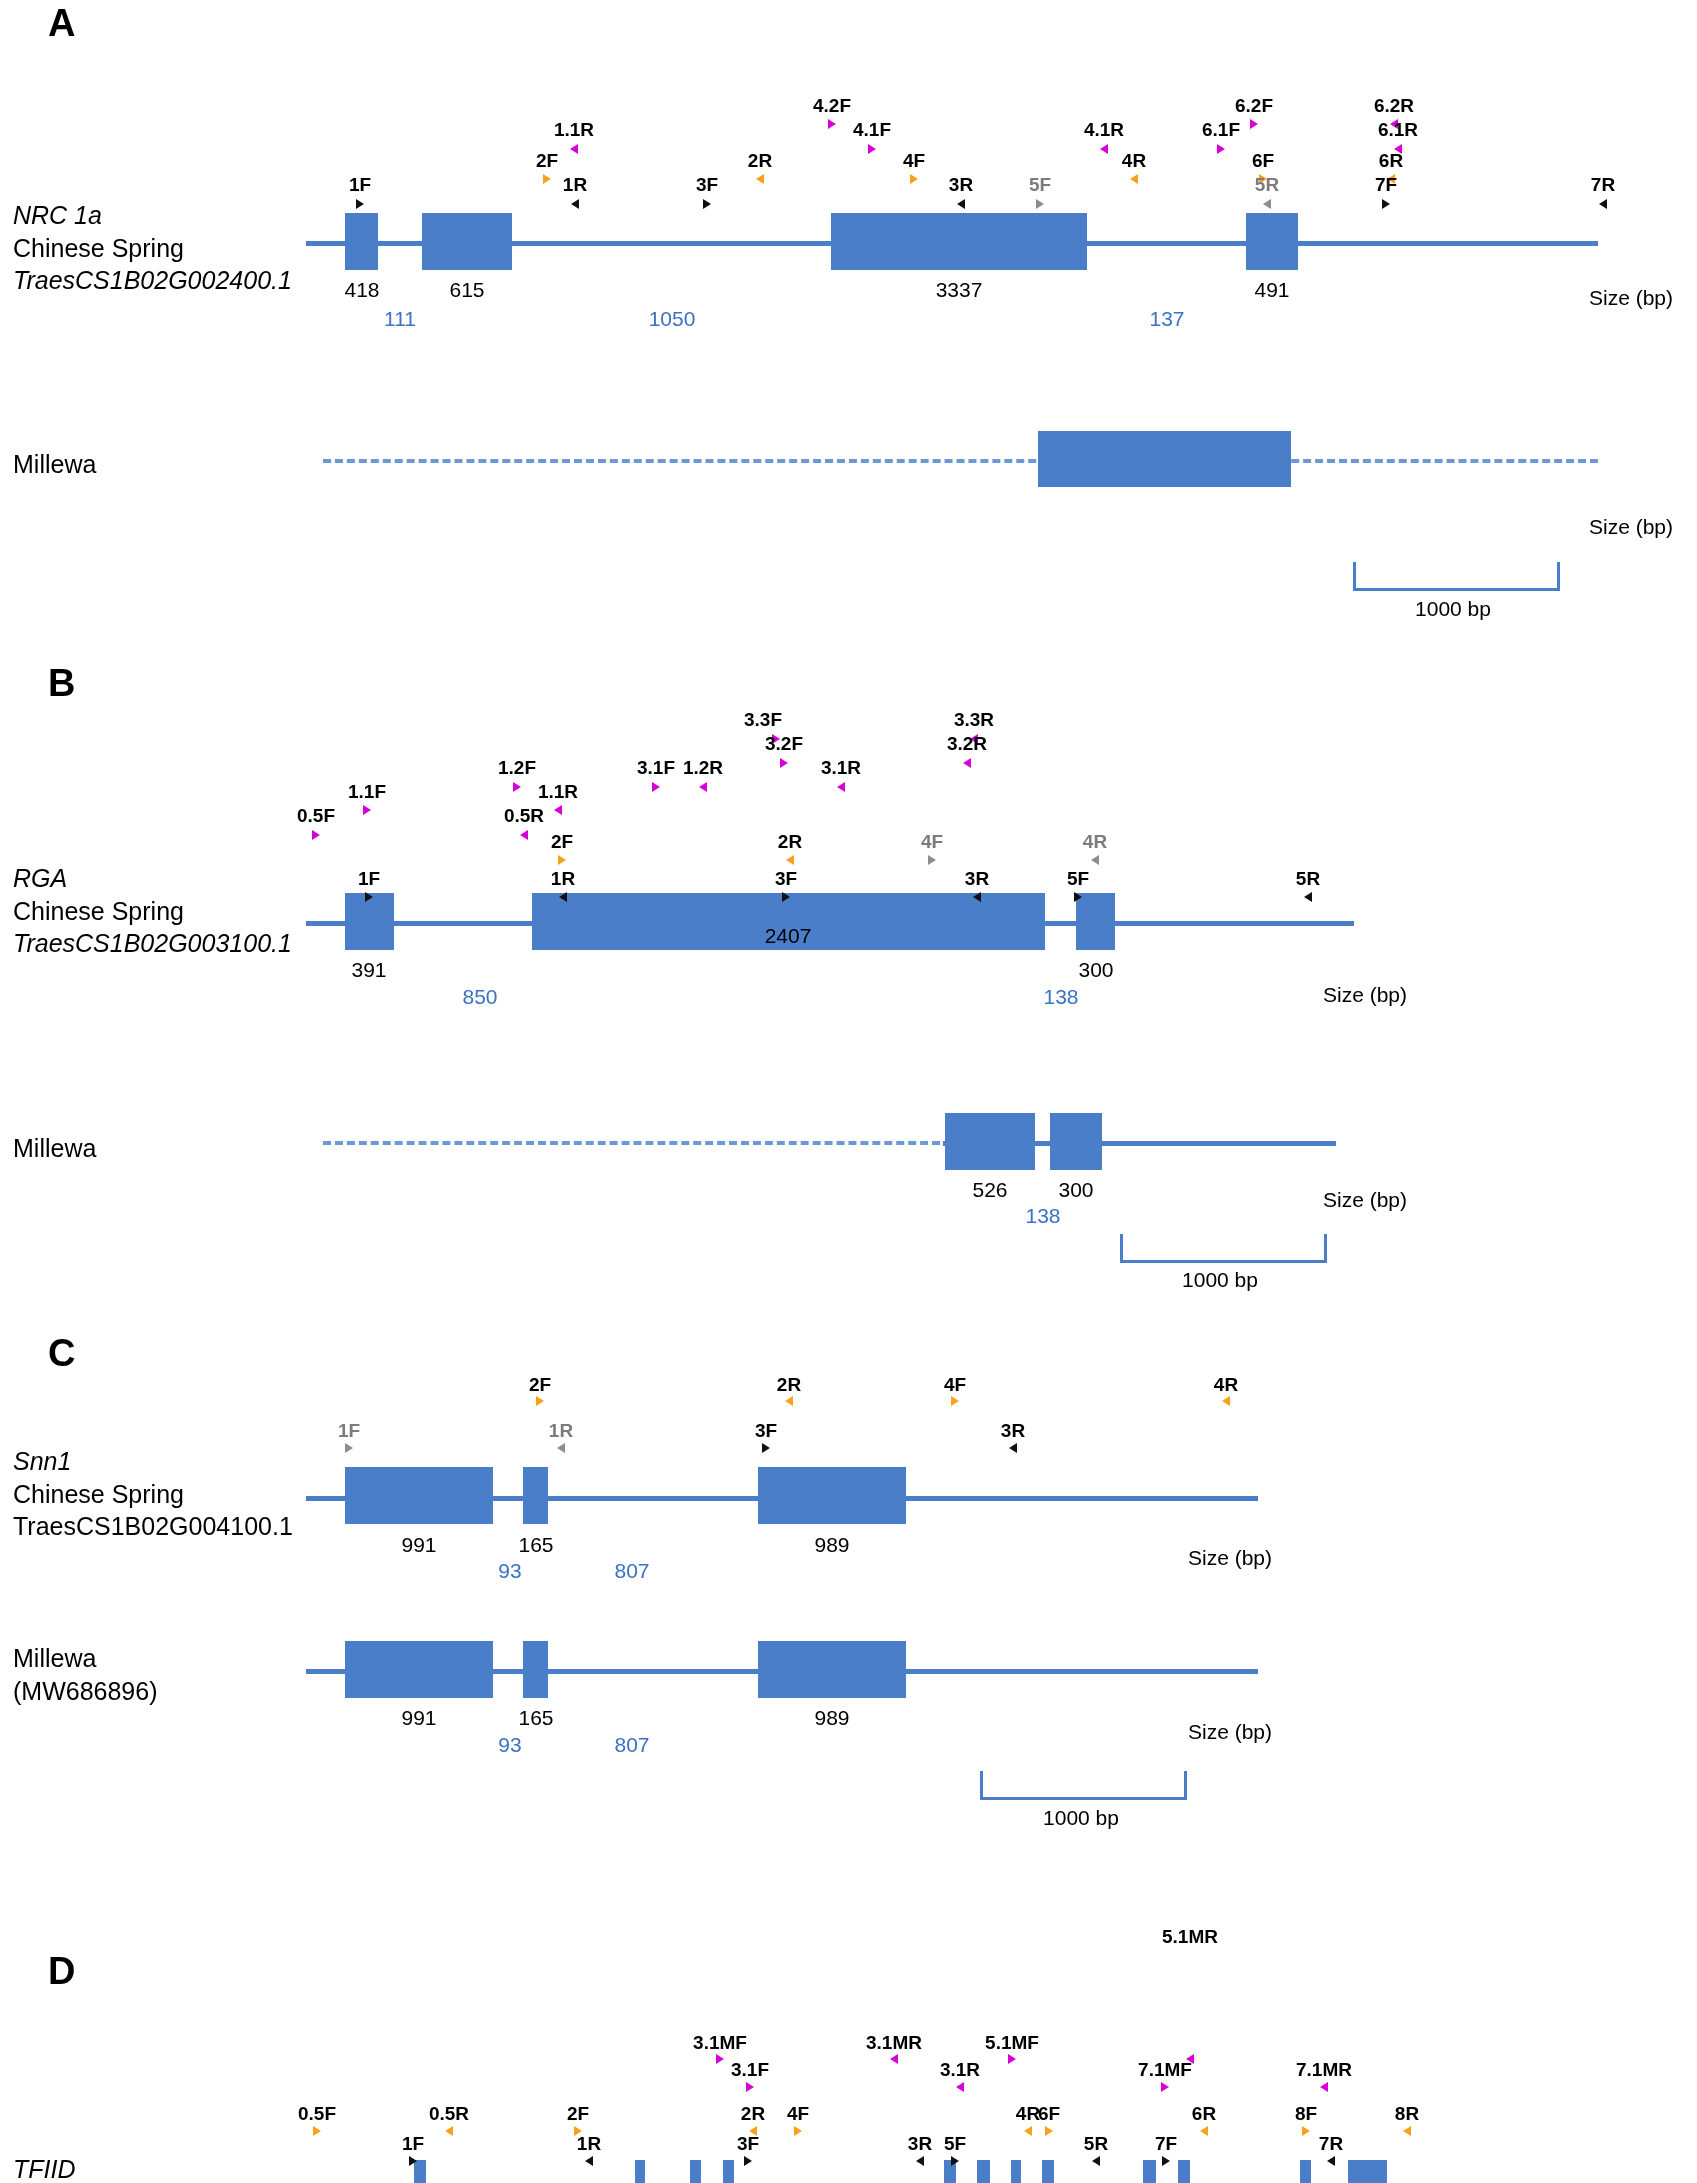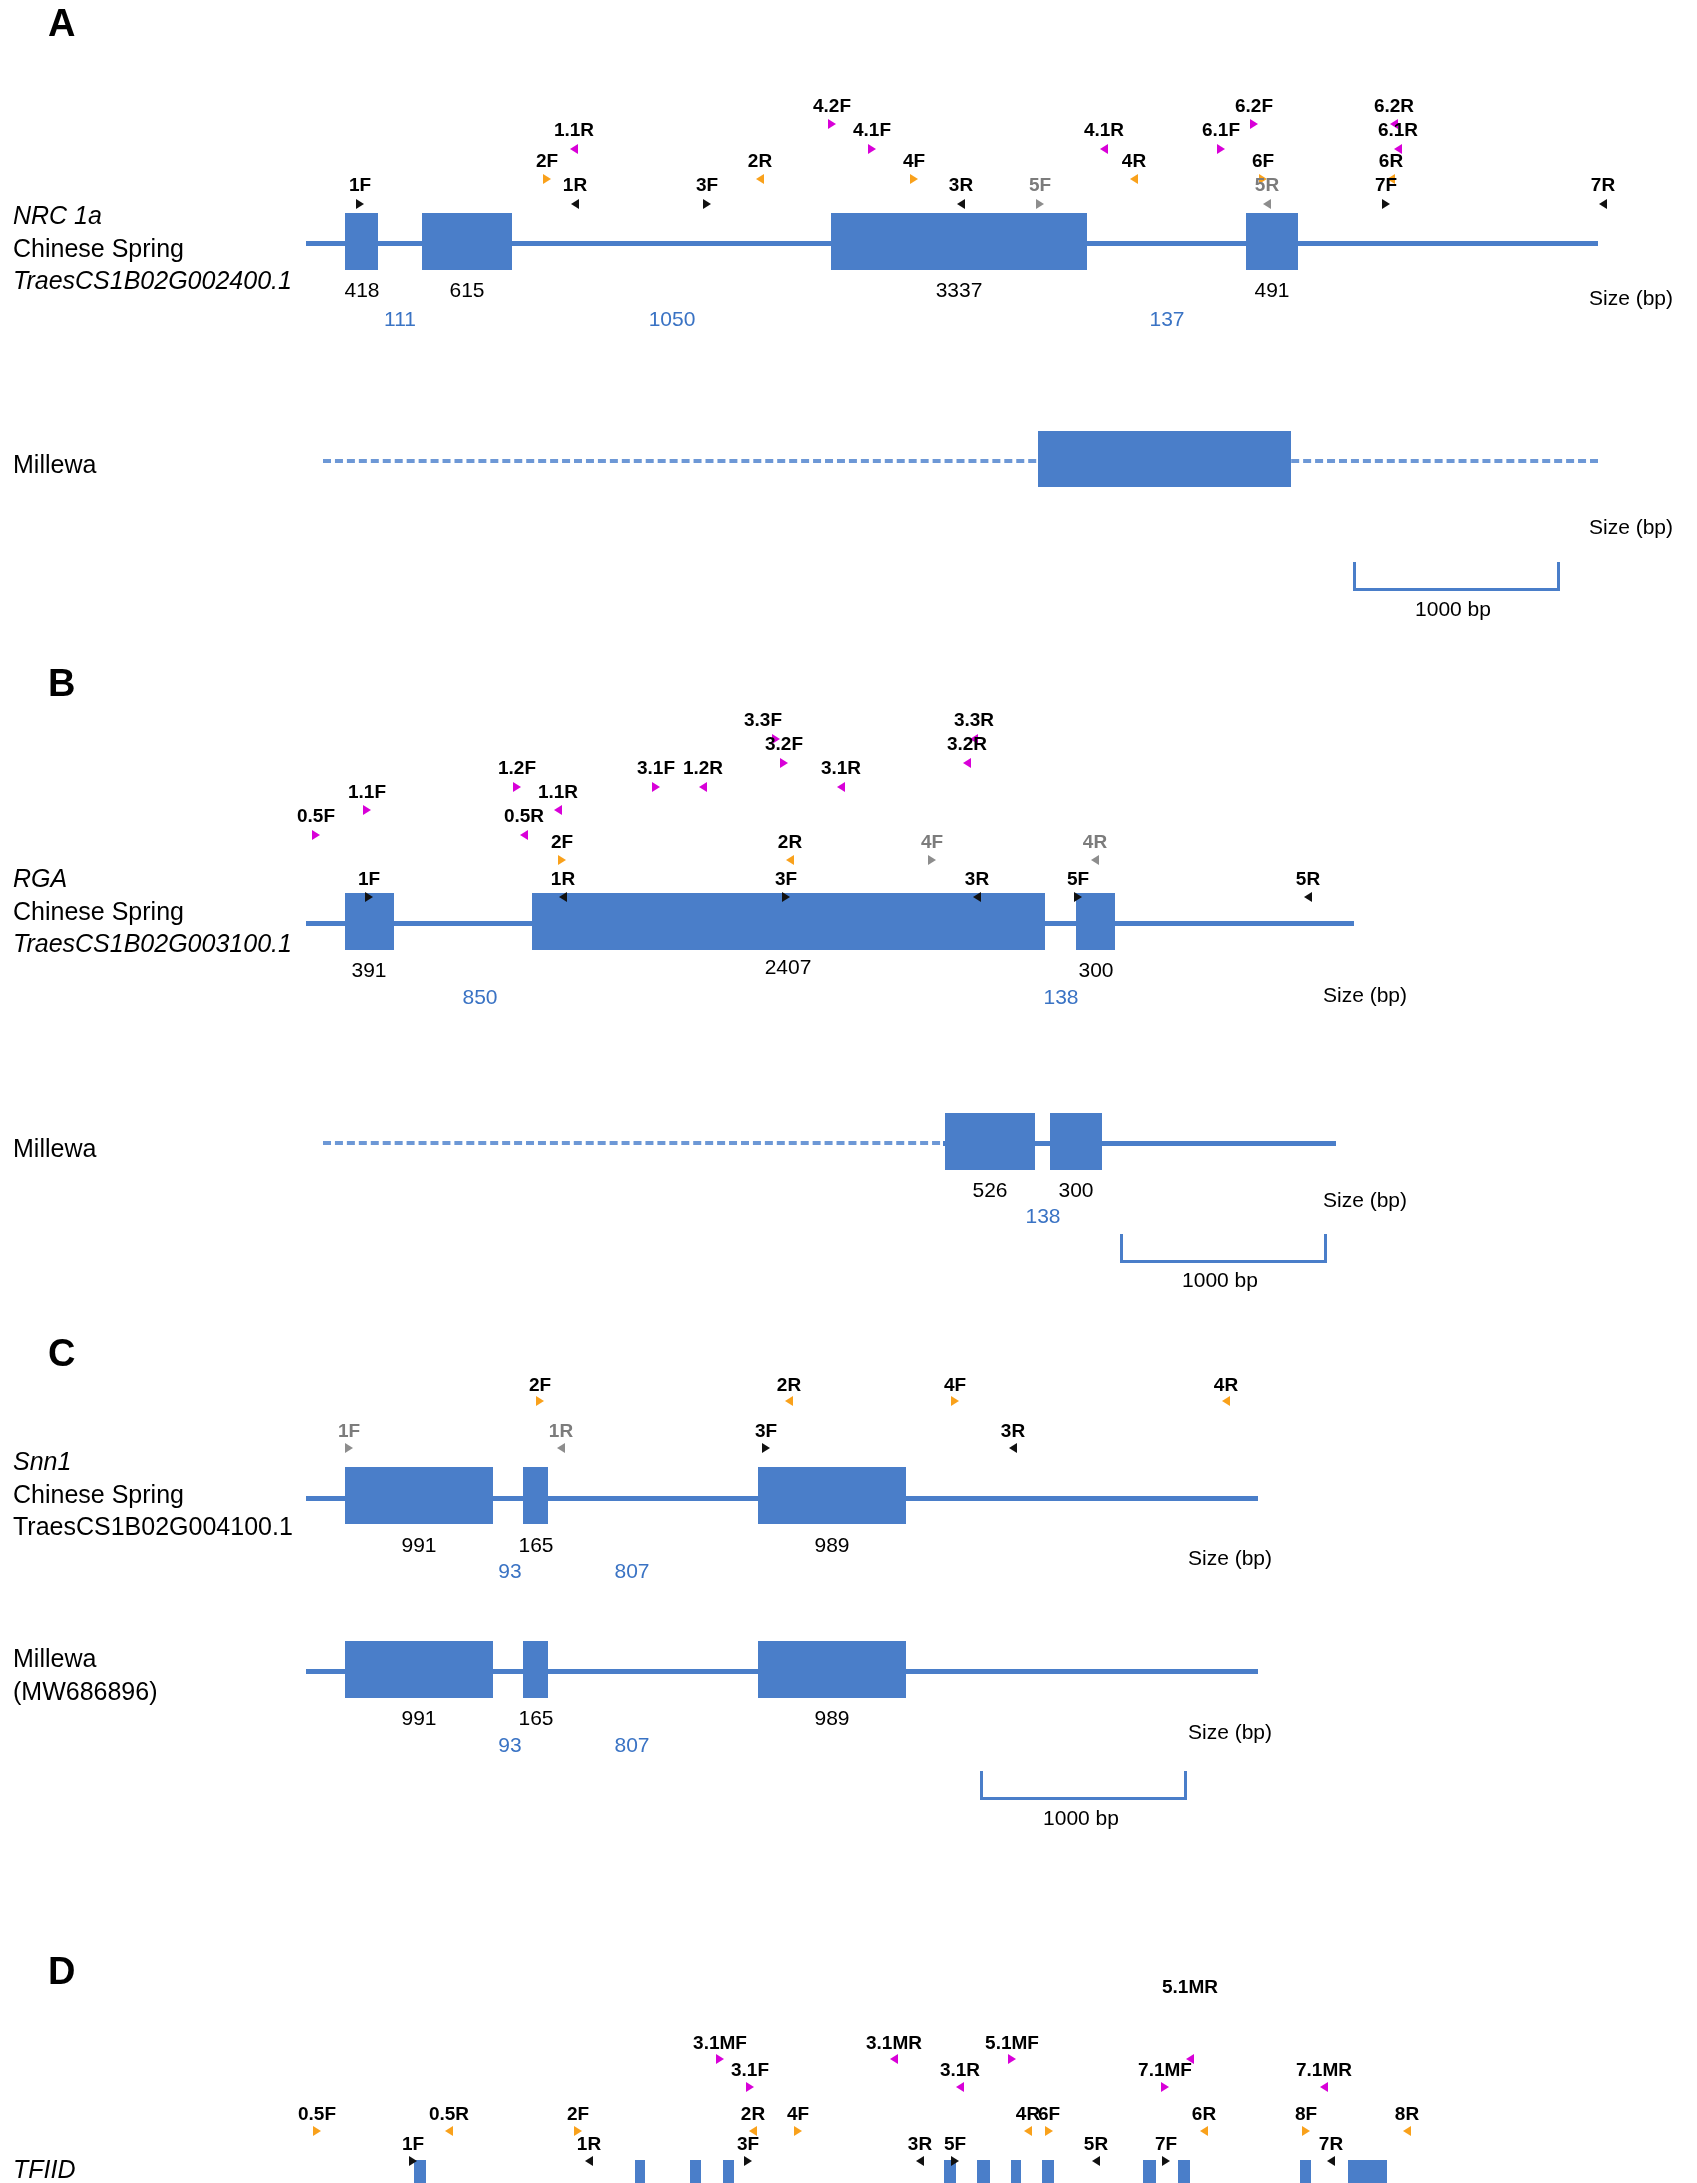--- a/index.html
+++ b/index.html
@@ -188,21 +188,21 @@
       <div class="arrow black l" style="left: 977px; top: 892px;"></div>
       <div class="plabel grey" style="left: 1095px; top: 832px;">4R</div>
       <div class="arrow grey l" style="left: 1095px; top: 855px;"></div>
       <div class="plabel" style="left: 1078px; top: 869px;">5F</div>
       <div class="arrow black r" style="left: 1078px; top: 892px;"></div>
       <div class="plabel" style="left: 1308px; top: 869px;">5R</div>
       <div class="arrow black l" style="left: 1308px; top: 892px;"></div>
     </div>
   <div id="B-nums">
       <div class="num" style="left: 369px; top: 959px;">391</div>
-      <div class="num" style="left: 788px; top: 956px;">2407</div>
+      <div class="num" style="left: 788px; top: 925px;">2407</div>
       <div class="num" style="left: 1096px; top: 959px;">300</div>
       <div class="num blue" style="left: 480px; top: 986px;">850</div>
       <div class="num blue" style="left: 1061px; top: 986px;">138</div>
     </div>
   <div class="sizebp" style="left:1323px;top:983px;">Size (bp)</div>
 
   <div class="rowlabel" style="left:13px;top:1132px;">Millewa</div>
   <div class="intronline dashed" style="left:323px;top:1141px;width:629px;"></div>
   <div class="intronline" style="left:943px;top:1141px;width:393px;"></div>
   <div id="B-mill-exons">
@@ -335,21 +335,21 @@
       <div class="plabel" style="left: 1012px; top: 2033px;">5.1MF</div>
       <div class="arrow magenta r" style="left: 1012px; top: 2054px;"></div>
       <div class="plabel" style="left: 1028px; top: 2104px;">4R</div>
       <div class="arrow orange l" style="left: 1028px; top: 2126px;"></div>
       <div class="plabel" style="left: 1049px; top: 2104px;">6F</div>
       <div class="arrow orange r" style="left: 1049px; top: 2126px;"></div>
       <div class="plabel" style="left: 1096px; top: 2134px;">5R</div>
       <div class="arrow black l" style="left: 1096px; top: 2156px;"></div>
       <div class="plabel" style="left: 1165px; top: 2060px;">7.1MF</div>
       <div class="arrow magenta r" style="left: 1165px; top: 2082px;"></div>
-      <div class="plabel" style="left: 1190px; top: 1977px;">5.1MR</div>
+      <div class="plabel" style="left: 1190px; top: 1927px;">5.1MR</div>
       <div class="arrow magenta l" style="left: 1190px; top: 2054px;"></div>
       <div class="plabel" style="left: 1166px; top: 2134px;">7F</div>
       <div class="arrow black r" style="left: 1166px; top: 2156px;"></div>
       <div class="plabel" style="left: 1204px; top: 2104px;">6R</div>
       <div class="arrow orange l" style="left: 1204px; top: 2126px;"></div>
       <div class="plabel" style="left: 1324px; top: 2060px;">7.1MR</div>
       <div class="arrow magenta l" style="left: 1324px; top: 2082px;"></div>
       <div class="plabel" style="left: 1306px; top: 2104px;">8F</div>
       <div class="arrow orange r" style="left: 1306px; top: 2126px;"></div>
       <div class="plabel" style="left: 1331px; top: 2134px;">7R</div>

